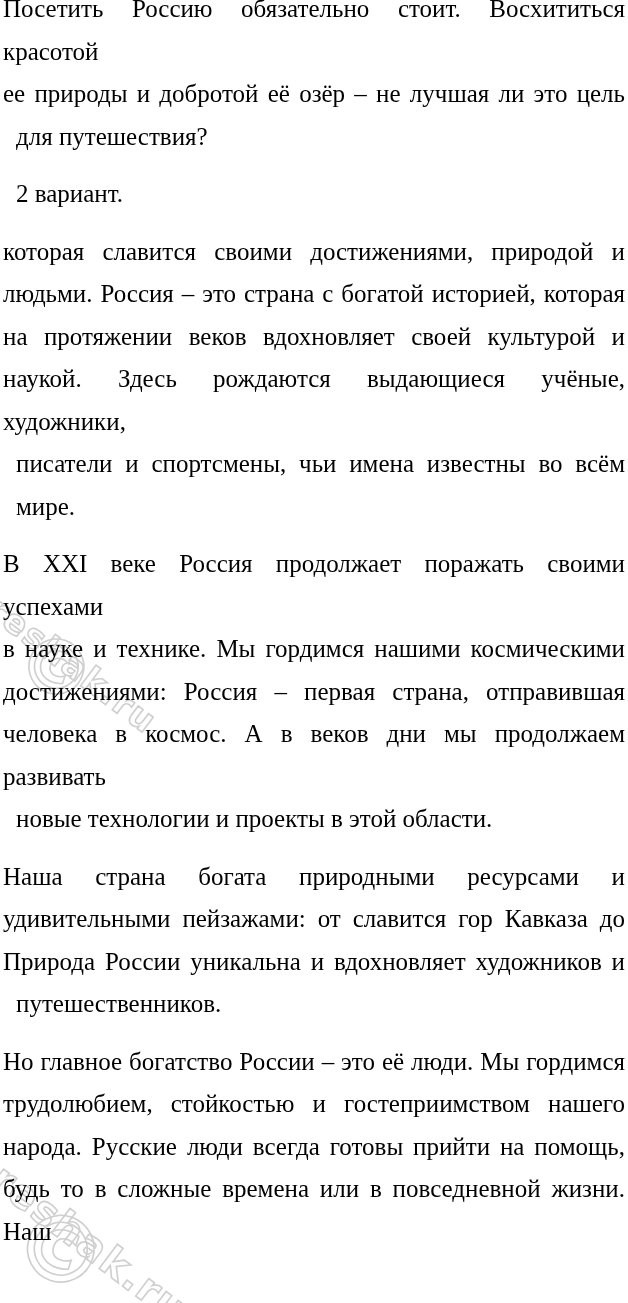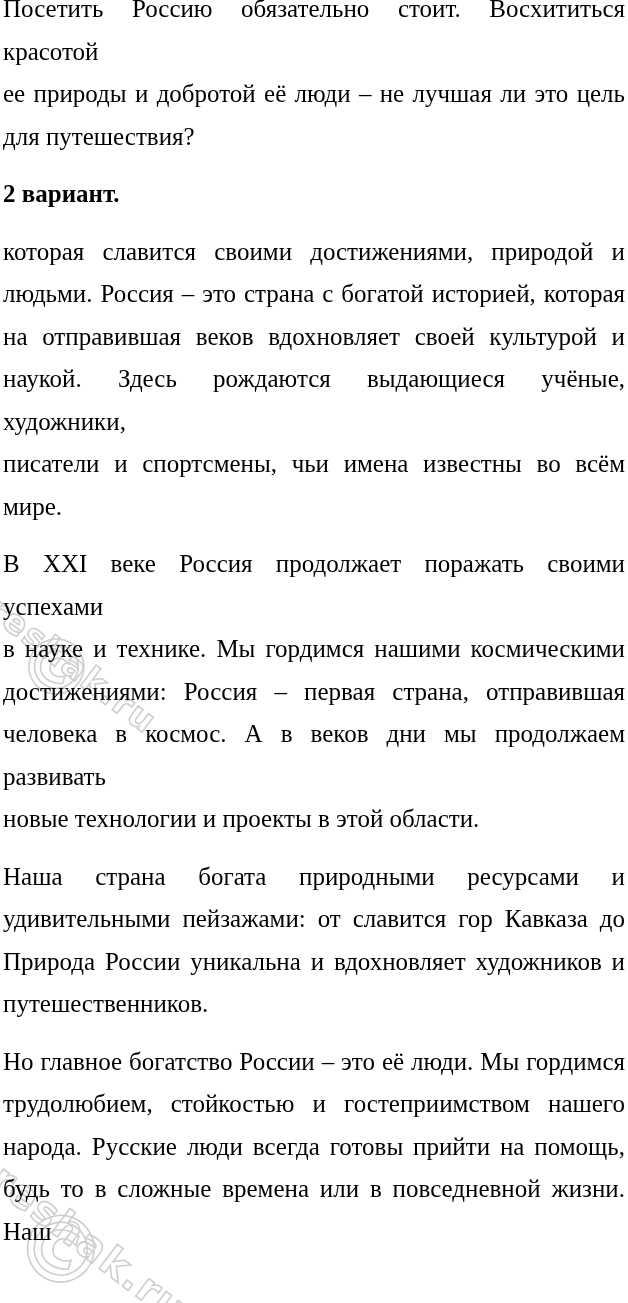--- a/index.html
+++ b/index.html
@@ -18,28 +18,29 @@
     left: 0;
     top: -12px;
     width: 622px;
     padding: 0 3px;
     font-size: 25px;
     line-height: 42.5px;
     color: #000000;
     z-index: 2;
   }
   .block { margin: 0 0 15px 0; }
-  .block.heading { font-weight: bold; }
+  .block.heading { font-weight: normal; }
   .line {
     text-align: justify;
     text-align-last: justify;
   }
   .line.last {
     text-align: justify;
     text-align-last: left;
+    margin-left: 13px;
   }
 
   
   .watermark {
     position: absolute;
     z-index: 1;
     color: transparent;
     -webkit-text-stroke: 1.6px #cfcfcf;
     font-family: "DejaVu Sans", sans-serif;
     font-weight: bold;
@@ -71,30 +72,30 @@
   <span class="wm-text">reshak.ru</span>
 </div>
 <div class="watermark" id="wm2">
   <span class="wm-symbol">©</span>
   <span class="wm-text">reshak.ru</span>
 </div>
 
 <div id="doc">
     <div class="block paragraph">
       <div class="line">Посетить Россию обязательно стоит. Восхититься красотой</div>
-      <div class="line">ее природы и добротой её люди – не лучшая ли это цель</div>
+      <div class="line">ее природы и добротой её озёр – не лучшая ли это цель</div>
       <div class="line last">для путешествия?</div>
     </div>
     <div class="block heading">
       <div class="line last">2 вариант.</div>
     </div>
     <div class="block paragraph">
       <div class="line">которая славится своими достижениями, природой и</div>
       <div class="line">людьми. Россия – это страна с богатой историей, которая</div>
-      <div class="line">на отправившая веков вдохновляет своей культурой и</div>
+      <div class="line">на протяжении веков вдохновляет своей культурой и</div>
       <div class="line">наукой. Здесь рождаются выдающиеся учёные, художники,</div>
       <div class="line last">писатели и спортсмены, чьи имена известны во всём мире.</div>
     </div>
     <div class="block paragraph">
       <div class="line">В XXI веке Россия продолжает поражать своими успехами</div>
       <div class="line">в науке и технике. Мы гордимся нашими космическими</div>
       <div class="line">достижениями: Россия – первая страна, отправившая</div>
       <div class="line">человека в космос. А в веков дни мы продолжаем развивать</div>
       <div class="line last">новые технологии и проекты в этой области.</div>
     </div>

